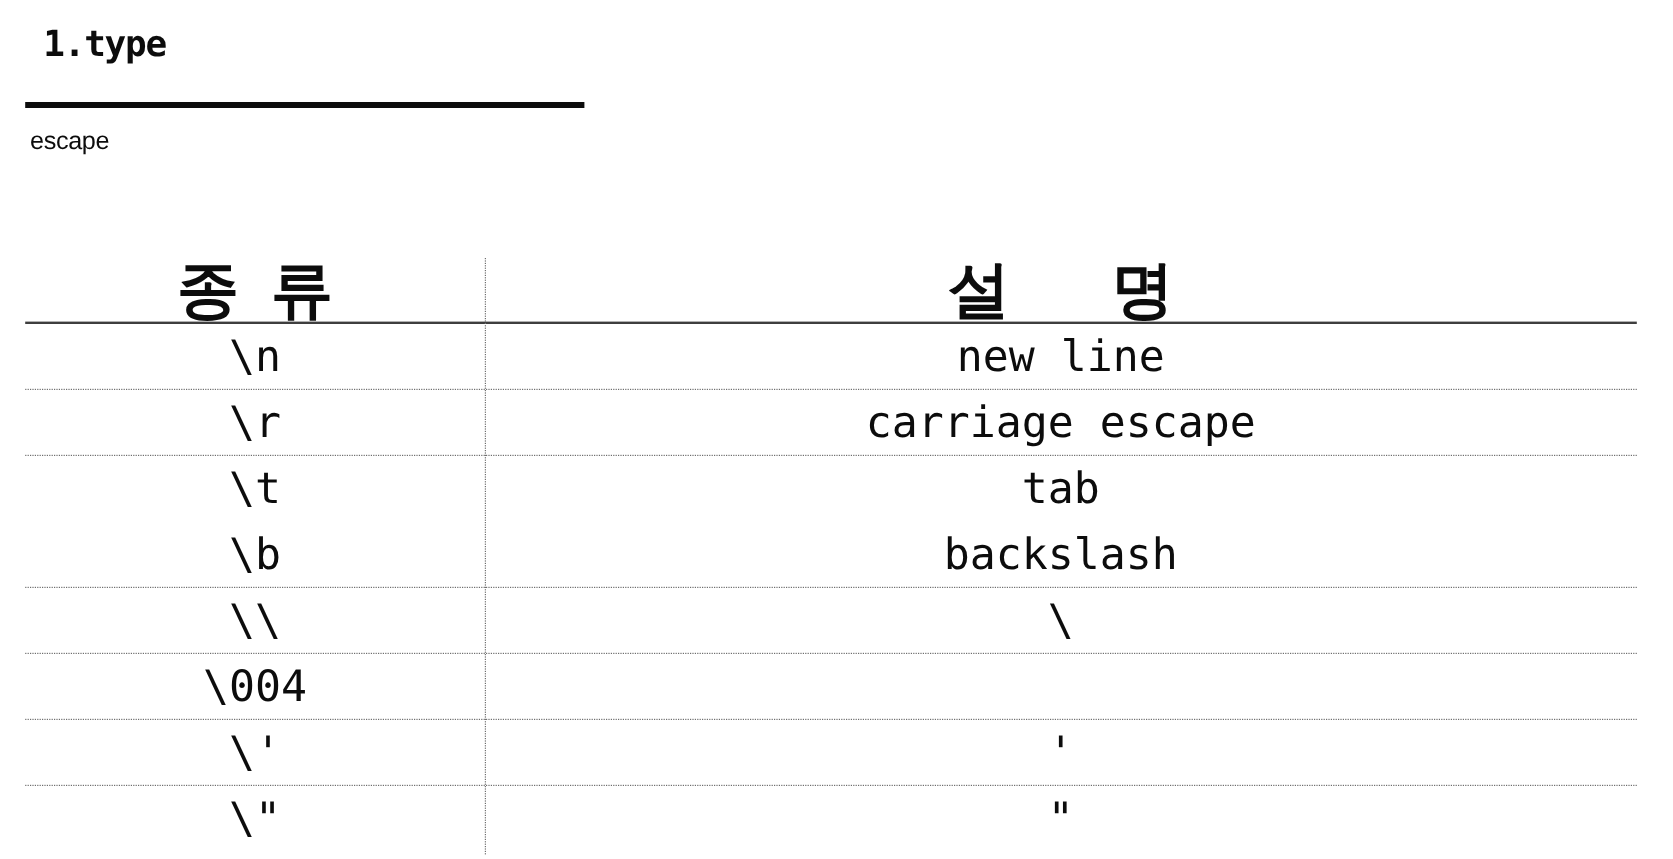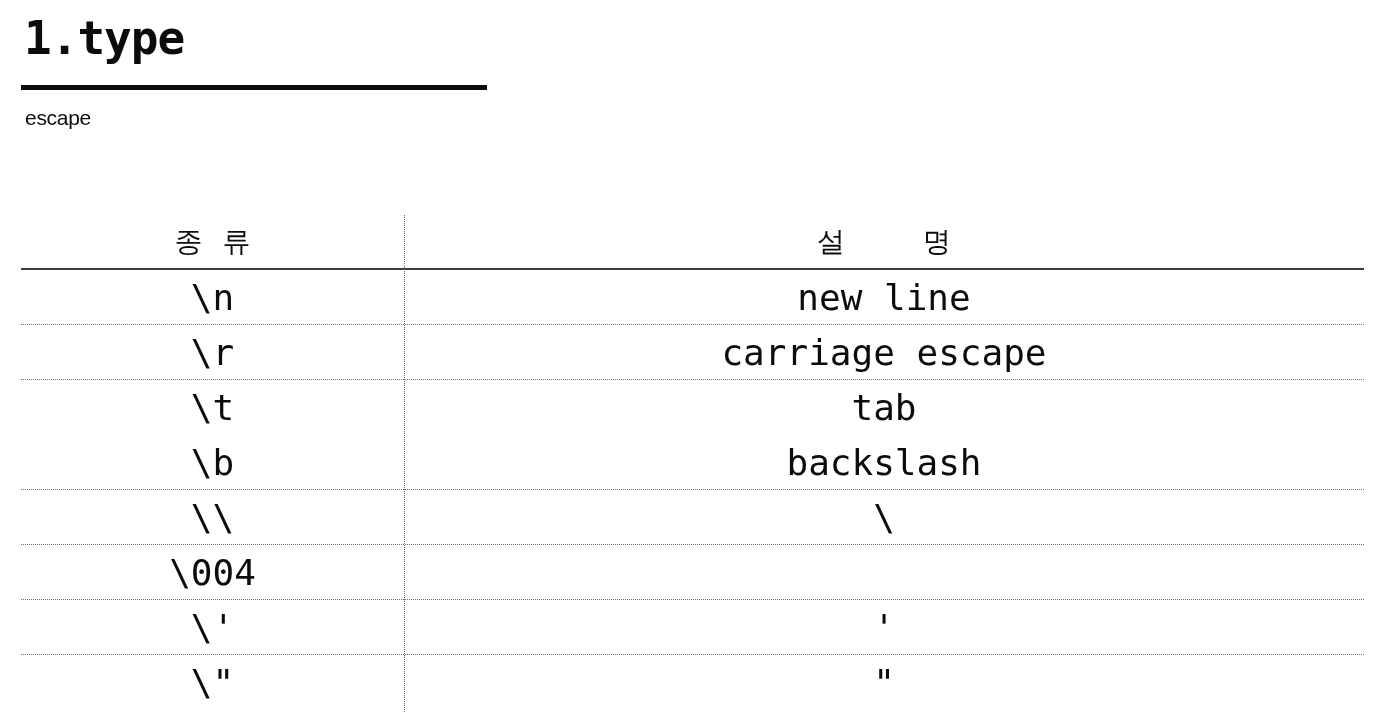--- a/index.html
+++ b/index.html
@@ -13,26 +13,26 @@
     height: 716px;
     background: var(--bg, #ffffff);
     overflow: hidden;
     font-family: "DejaVu Sans Mono", monospace;
     color: var(--text, #0c0c0c);
   }
 
   
   .title {
     position: absolute;
-    left: 24px;
+    left: 36px;
     top: 13px;
     margin: 0;
     font-family: "DejaVu Sans Mono", monospace;
     font-weight: bold;
-    font-size: 46px;
+    font-size: 30px;
     line-height: 50px;
     letter-spacing: -1px;
     color: var(--text, #0c0c0c);
     white-space: pre;
   }
   .title-rule {
     position: absolute;
     left: 21px;
     top: 85px;
     width: 466px;
@@ -80,22 +80,22 @@
     justify-content: center;
     box-sizing: border-box;
     white-space: pre;
     font-size: 36px;
     color: var(--text, #0c0c0c);
   }
   .col-type { width: 383px; }
   .col-desc { flex: 1; }
   .header-cell {
     font-family: "Liberation Sans", sans-serif;
-    font-weight: normal;
-    font-size: 28px;
+    font-weight: bold;
+    font-size: 52px;
   }
   .th-type { word-spacing: 12px; }
   .th-desc { word-spacing: 70px; }
   .col-divider {
     position: absolute;
     left: 383px;
     top: 0;
     bottom: 4px;
     width: 0;
     border-left: 1px dotted var(--dotted, #6e6e6e);

